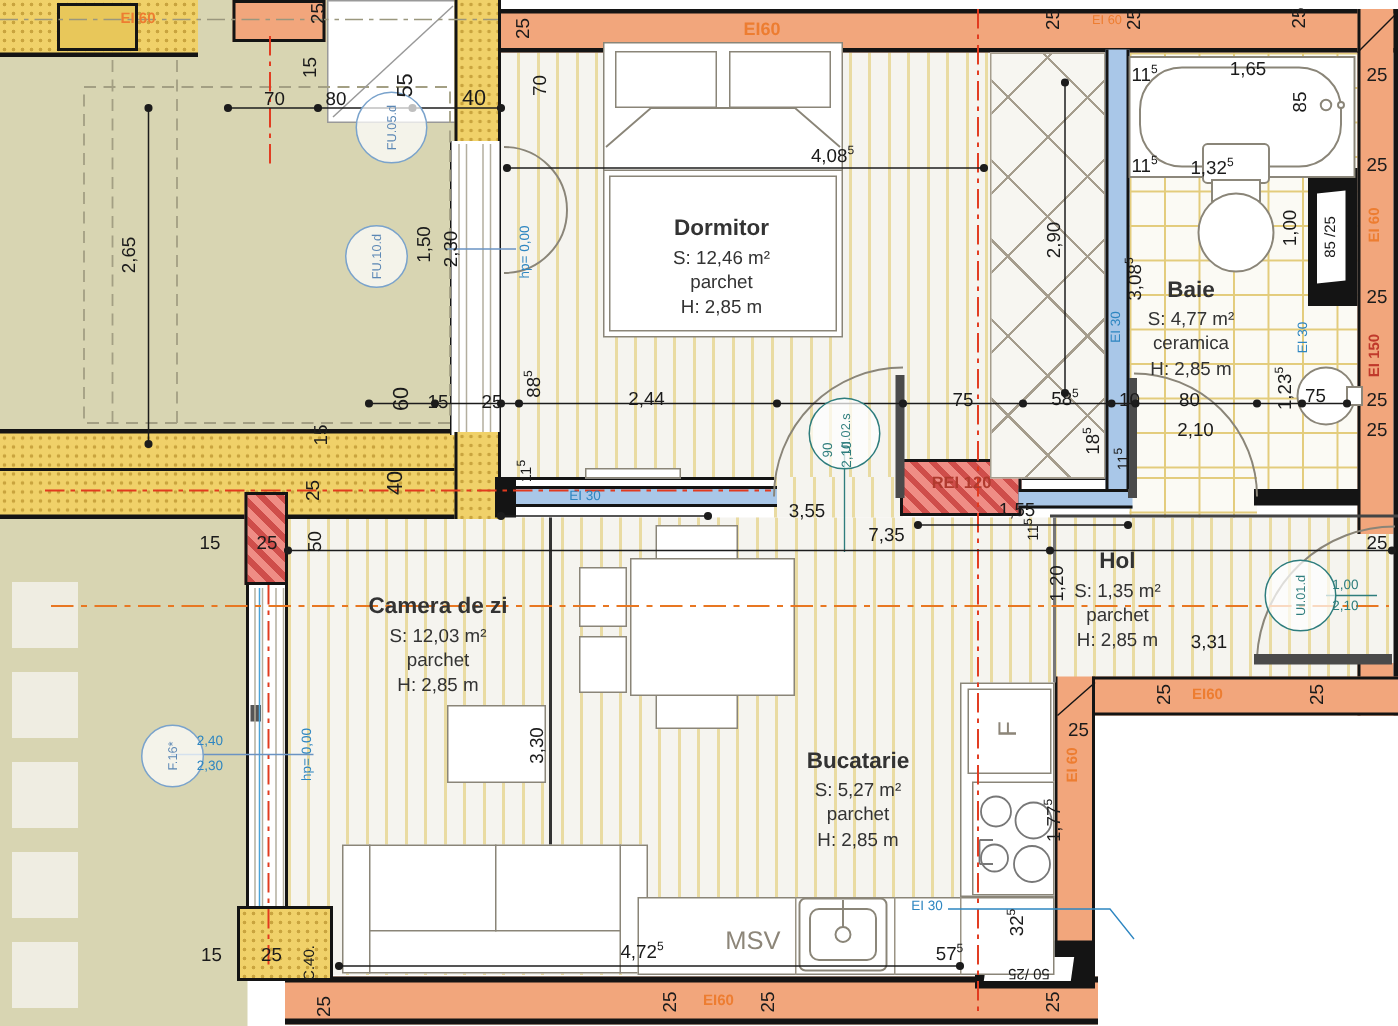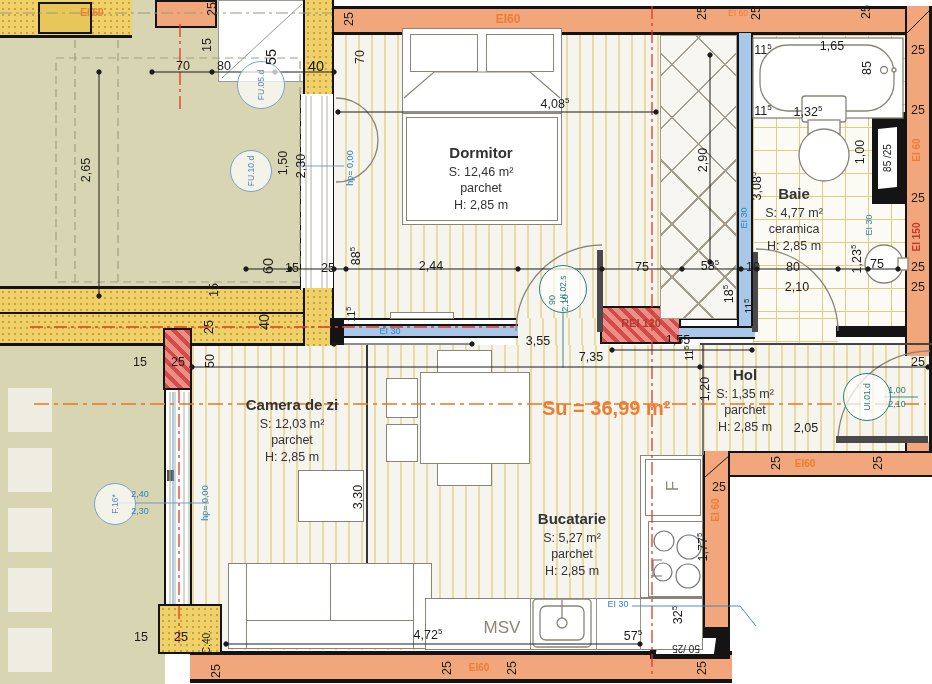--- a/index.html
+++ b/index.html
@@ -284,29 +284,28 @@
     <div class="rs">S: 1,35 m²</div>
     <div class="rs">parchet</div>
     <div class="rs">H: 2,85 m</div>
   </div>
   <div class="room-label" style="left:292px;top:430px">
     <div class="rt">Camera de zi</div>
     <div class="rs">S: 12,03 m²</div>
     <div class="rs">parchet</div>
     <div class="rs">H: 2,85 m</div>
   </div>
-  <div class="room-label" style="left:572px;top:544px">
+  <div class="room-label" style="left:572px;top:533px">
     <div class="rt">Bucatarie</div>
     <div class="rs">S: 5,27 m²</div>
     <div class="rs">parchet</div>
     <div class="rs">H: 2,85 m</div>
   </div>
 
   <div class="ap-label" style="left:542px;top:396px">
-    <div class="l2">Su = 36,99 m²</div>
   </div>
 
   <div class="tagc teal" style="left:539px;top:265px;width:46px;height:46px">
     <span>UI.02.s</span>
   </div>
   <div class="tagc teal" style="left:843px;top:373px;width:46px;height:46px">
     <span>UI.01.d</span>
   </div>
   <div class="tagc bluec" style="left:94px;top:483px;width:40px;height:40px">
     <span>F.16*</span>
@@ -372,21 +371,21 @@
       <span class="anno a-s" style="left: 352px; top: 314px; transform: translate(-50%, -50%) rotate(-90deg);">11<sup>5</sup></span>
       <span class="anno" style="left: 492px; top: 341px; transform: translate(-50%, -50%); margin-left: 46px;">3,55</span>
       <span class="anno a-rei" style="left: 641px; top: 323px; transform: translate(-50%, -50%);">REI 120</span>
       <span class="anno a-bx" style="left: 390px; top: 331px; transform: translate(-50%, -50%);">EI 30</span>
       <span class="anno" style="left: 678px; top: 340px; transform: translate(-50%, -50%);">1,55</span>
       <span class="anno a-s" style="left: 690px; top: 353px; transform: translate(-50%, -50%) rotate(-90deg);">11<sup>5</sup></span>
       <span class="anno a-s" style="left: 750px; top: 306px; transform: translate(-50%, -50%) rotate(-90deg);">11<sup>5</sup></span>
       <span class="anno" style="left: 551px; top: 357px; transform: translate(-50%, -50%); margin-left: 40px;">7,35</span>
       <span class="anno" style="left: 918px; top: 362px; transform: translate(-50%, -50%);">25</span>
       <span class="anno" style="left: 705px; top: 389px; transform: translate(-50%, -50%) rotate(-90deg);">1,20</span>
-      <span class="anno" style="left: 806px; top: 428px; transform: translate(-50%, -50%);">2,05</span>
+      <span class="anno" style="left: 806px; top: 428px; transform: translate(-50%, -50%);">3,31</span>
       <span class="anno a-tx" style="left: 897px; top: 390px; transform: translate(-50%, -50%);">1,00</span>
       <span class="anno a-tx" style="left: 897px; top: 404px; transform: translate(-50%, -50%);">2,10</span>
       <span class="anno a-tx" style="left: 552px; top: 300px; transform: translate(-50%, -50%) rotate(-90deg);">90</span>
       <span class="anno a-tx" style="left: 565px; top: 303px; transform: translate(-50%, -50%) rotate(-90deg);">2,10</span>
       <span class="anno a-bx" style="left: 350px; top: 168px; transform: translate(-50%, -50%) rotate(-90deg);">hp= 0,00</span>
       <span class="anno a-bx" style="left: 205px; top: 503px; transform: translate(-50%, -50%) rotate(-90deg);">hp= 0,00</span>
       <span class="anno a-bx" style="left: 140px; top: 494px; transform: translate(-50%, -50%);">2,40</span>
       <span class="anno a-bx" style="left: 140px; top: 511px; transform: translate(-50%, -50%);">2,30</span>
       <span class="anno" style="left: 283px; top: 163px; transform: translate(-50%, -50%) rotate(-90deg);">1,50</span>
       <span class="anno" style="left: 301px; top: 166px; transform: translate(-50%, -50%) rotate(-90deg);">2,30</span>

